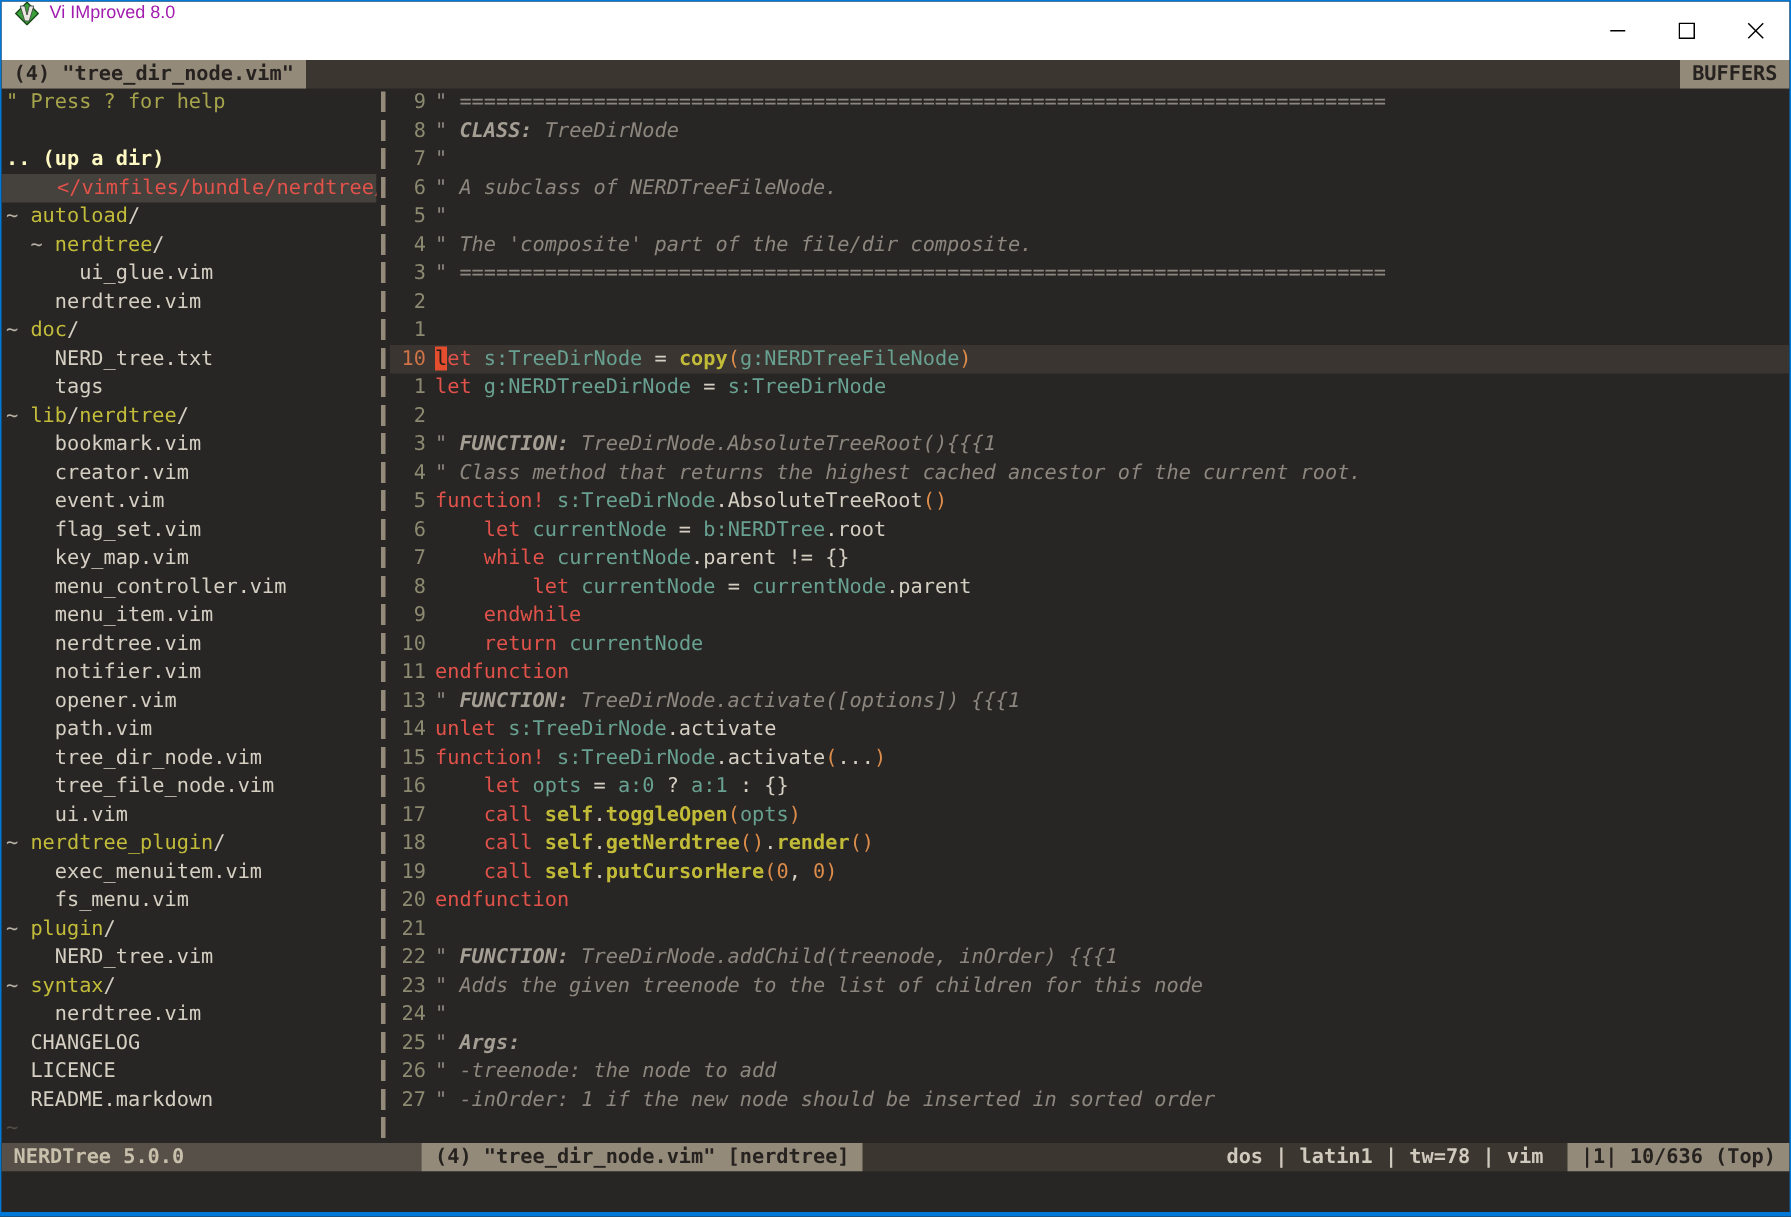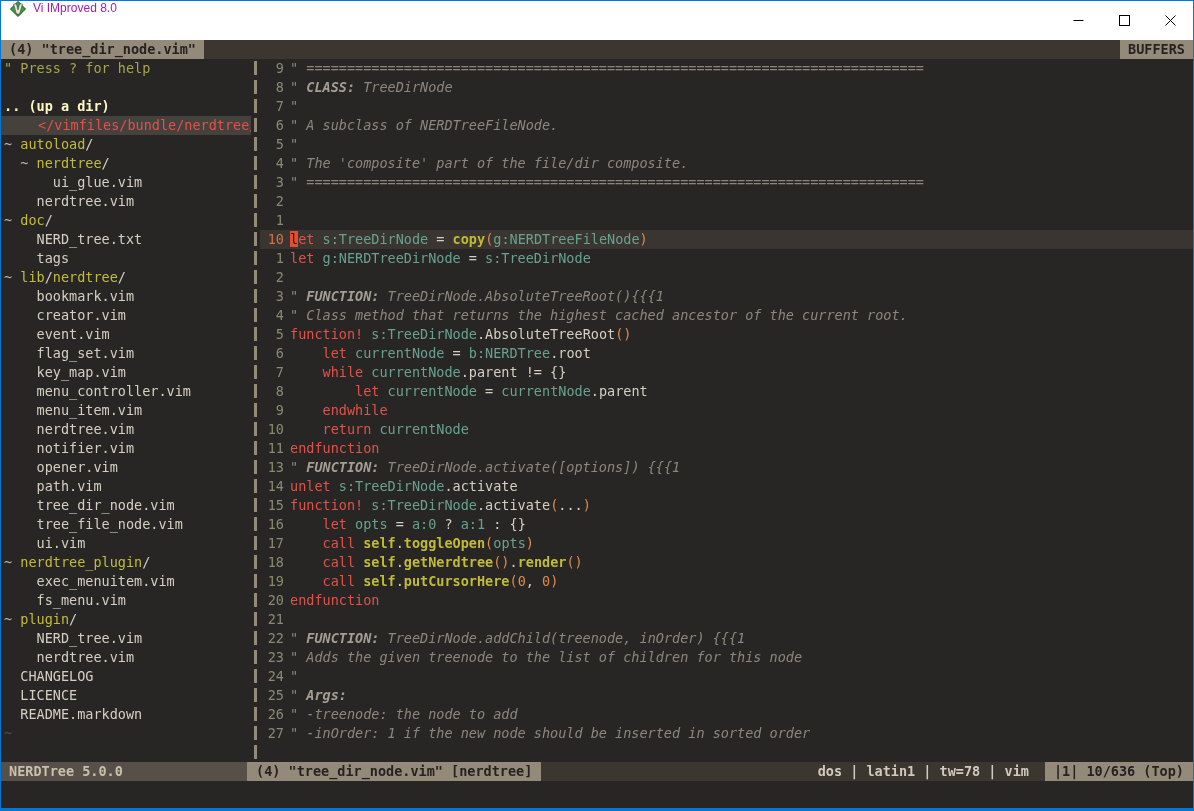--- a/index.html
+++ b/index.html
@@ -79,21 +79,21 @@
   .tk-nhelp{color:#a6a44c;}
   .tk-nupdir{color:#fef9c3;font-weight:bold;}
   .tk-nroot{color:var(--red);margin-left:36px;}
   .tk-narrow{color:#b6b0a4;}
   .tk-ndir{color:#c2bc3a;font-weight:normal;}
   .tk-nslash{color:var(--text);}
   .tk-nfile{color:var(--text);}
   .tk-ntilde{color:#514c46;}
   
   .statusline{height:19px;display:flex;font-size:13.5px;line-height:19px;font-weight:bold;flex:0 0 auto;white-space:pre;background:var(--dark);}
-  .sl-nerd{width:246px;flex:0 0 auto;background:var(--nerd-status-bg);color:var(--nerd-status-fg);padding-left:8px;}
+  .sl-nerd{width:280px;flex:0 0 auto;background:var(--nerd-status-bg);color:var(--nerd-status-fg);padding-left:8px;}
   .sl-file{background:var(--tan);color:var(--tan-text);padding:0 9px;}
   .sl-spacer{flex:1;}
   .sl-info{color:#d0c9bd;padding-right:16px;text-align:center;}
   .sl-pos{background:var(--tan);color:var(--tan-text);padding:0 9px;}
   
   .cmdline{flex:1;background:var(--bg);}
 </style>
 </head>
 <body>
 
@@ -159,20 +159,21 @@
         <div class="nrow"><span class="tk-npad">    </span><span class="tk-nfile">opener.vim</span></div>
         <div class="nrow"><span class="tk-npad">    </span><span class="tk-nfile">path.vim</span></div>
         <div class="nrow"><span class="tk-npad">    </span><span class="tk-nfile">tree_dir_node.vim</span></div>
         <div class="nrow"><span class="tk-npad">    </span><span class="tk-nfile">tree_file_node.vim</span></div>
         <div class="nrow"><span class="tk-npad">    </span><span class="tk-nfile">ui.vim</span></div>
         <div class="nrow"><span class="tk-narrow">~ </span><span class="tk-ndir">nerdtree_plugin</span><span class="tk-nslash">/</span></div>
         <div class="nrow"><span class="tk-npad">    </span><span class="tk-nfile">exec_menuitem.vim</span></div>
         <div class="nrow"><span class="tk-npad">    </span><span class="tk-nfile">fs_menu.vim</span></div>
         <div class="nrow"><span class="tk-narrow">~ </span><span class="tk-ndir">plugin</span><span class="tk-nslash">/</span></div>
         <div class="nrow"><span class="tk-npad">    </span><span class="tk-nfile">NERD_tree.vim</span></div>
+        <div class="nrow"><span class="tk-narrow">~ </span><span class="tk-ndir">syntax</span><span class="tk-nslash">/</span></div>
         <div class="nrow"><span class="tk-npad">    </span><span class="tk-nfile">nerdtree.vim</span></div>
         <div class="nrow"><span class="tk-npad">  </span><span class="tk-nfile">CHANGELOG</span></div>
         <div class="nrow"><span class="tk-npad">  </span><span class="tk-nfile">LICENCE</span></div>
         <div class="nrow"><span class="tk-npad">  </span><span class="tk-nfile">README.markdown</span></div>
         <div class="nrow"><span class="tk-ntilde">~</span></div>
       </div>
     <div class="vsep"></div>
     <div class="editor">
         <div class="erow"><span class="ln">9</span><span class="code"><span class="tk-cmt">" ============================================================================</span></span></div>
         <div class="erow"><span class="ln">8</span><span class="code"><span class="tk-cmt">" </span><span class="tk-cmtb">CLASS:</span><span class="tk-cmt"> TreeDirNode</span></span></div>

